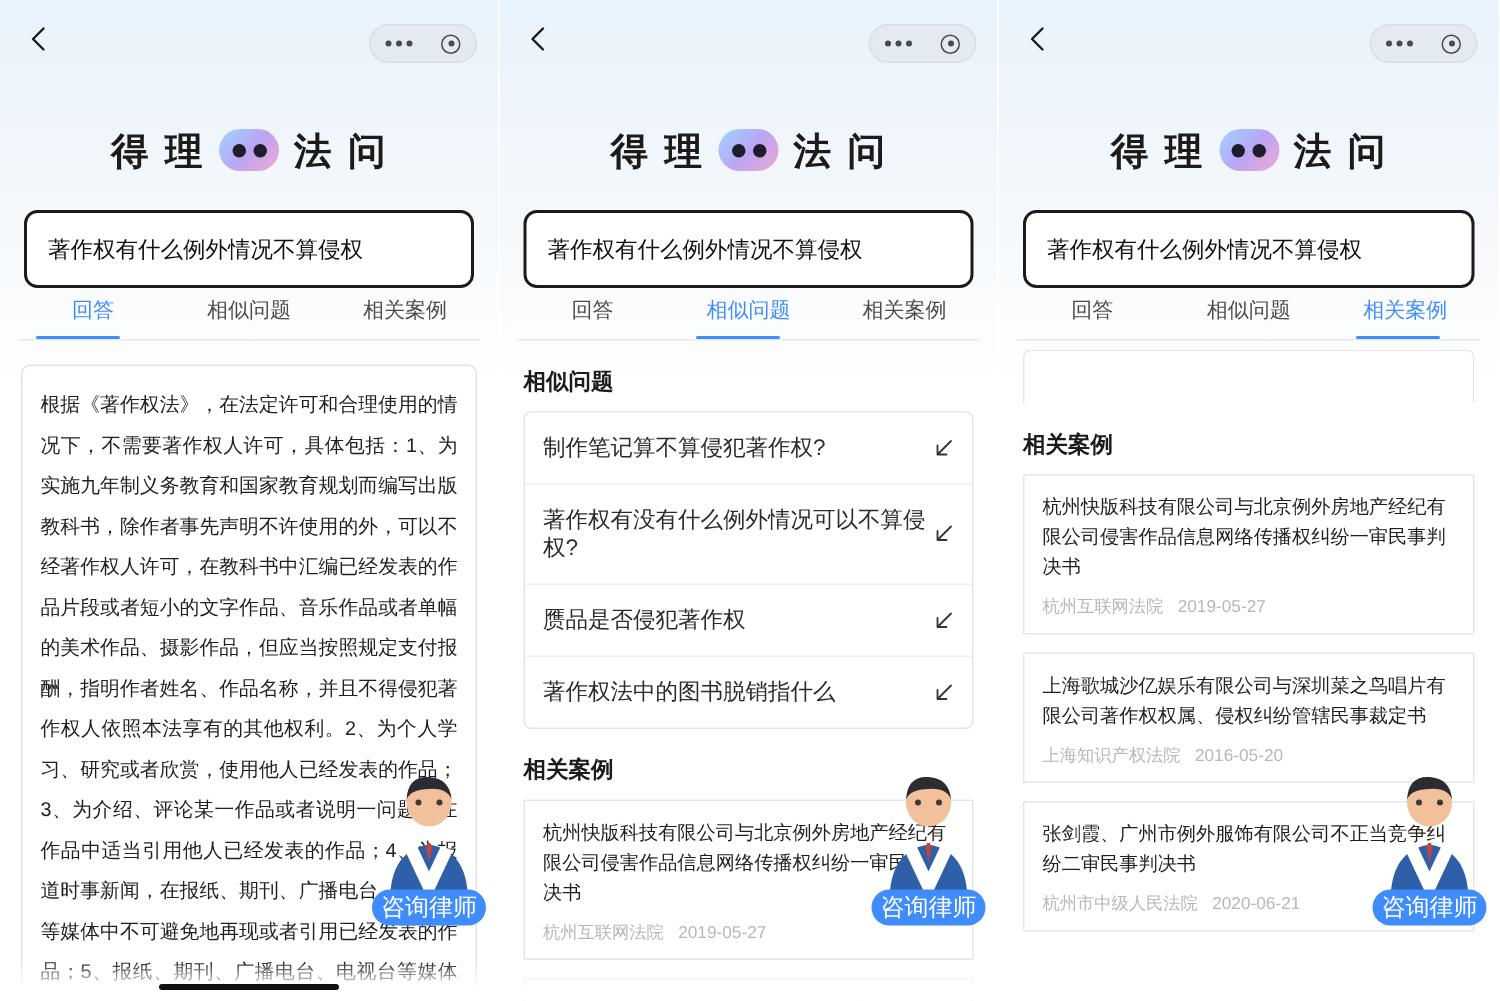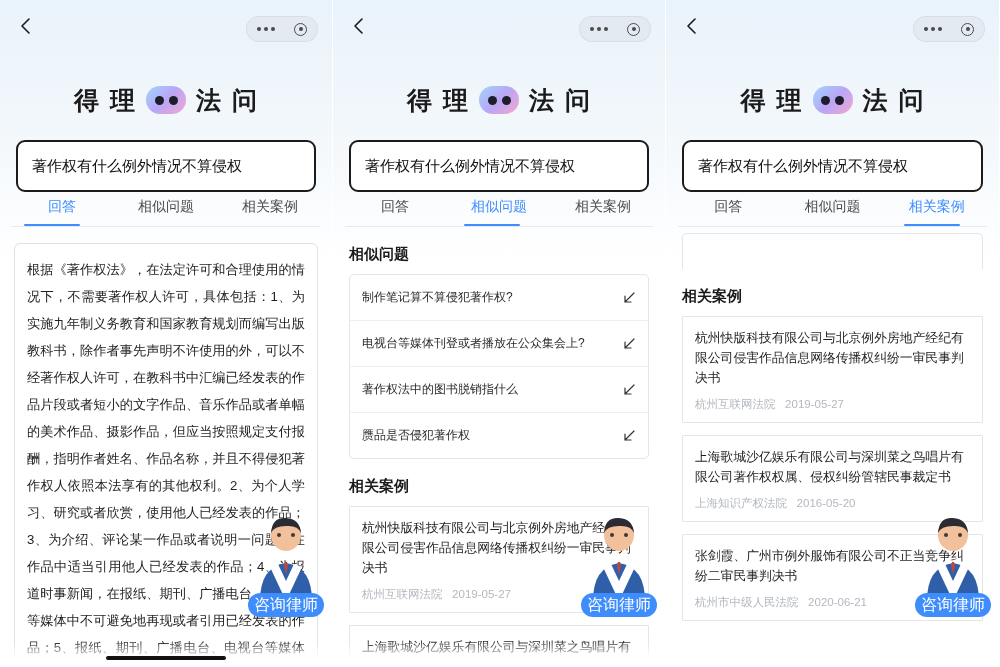--- a/index.html
+++ b/index.html
@@ -160,21 +160,21 @@
     margin: 0 16px;
     border: 1px solid #e2e5ea;
     border-radius: 5px;
     background: #fff;
   }
   .qitem {
     display: flex;
     align-items: center;
     justify-content: space-between;
     padding: 14px 12px;
-    font-size: 12px;
+    font-size: 15px;
     color: #2b2b2b;
     border-bottom: 1px solid #eceff3;
     cursor: pointer;
   }
   .qitem:last-child { border-bottom: none; }
   .arrow-icon {
     width: 14px; height: 14px;
     flex: 0 0 14px;
     color: #3a3a3a;
   }
@@ -364,37 +364,37 @@
     <div class="qlist">
       <div class="qitem">
         <span>制作笔记算不算侵犯著作权?</span>
         <span class="arrow-icon">
           <svg width="14" height="14" viewBox="0 0 14 14" fill="none">
               <path d="M12 2 L3 11 M3 5 L3 11 L9 11" stroke="#333" stroke-width="1.2" stroke-linecap="round" stroke-linejoin="round"></path>
             </svg>
         </span>
       </div>
       <div class="qitem">
-        <span>电视台等媒体刊登或者播放在公众集会上?</span>
+        <span>著作权有没有什么例外情况可以不算侵权?</span>
         <span class="arrow-icon">
           <svg width="14" height="14" viewBox="0 0 14 14" fill="none">
               <path d="M12 2 L3 11 M3 5 L3 11 L9 11" stroke="#333" stroke-width="1.2" stroke-linecap="round" stroke-linejoin="round"></path>
             </svg>
         </span>
       </div>
       <div class="qitem">
-        <span>著作权法中的图书脱销指什么</span>
+        <span>赝品是否侵犯著作权</span>
         <span class="arrow-icon">
           <svg width="14" height="14" viewBox="0 0 14 14" fill="none">
               <path d="M12 2 L3 11 M3 5 L3 11 L9 11" stroke="#333" stroke-width="1.2" stroke-linecap="round" stroke-linejoin="round"></path>
             </svg>
         </span>
       </div>
       <div class="qitem">
-        <span>赝品是否侵犯著作权</span>
+        <span>著作权法中的图书脱销指什么</span>
         <span class="arrow-icon">
           <svg width="14" height="14" viewBox="0 0 14 14" fill="none">
               <path d="M12 2 L3 11 M3 5 L3 11 L9 11" stroke="#333" stroke-width="1.2" stroke-linecap="round" stroke-linejoin="round"></path>
             </svg>
         </span>
       </div>
     </div>
 
     <div class="section-title">相关案例</div>
     <div class="clist">

